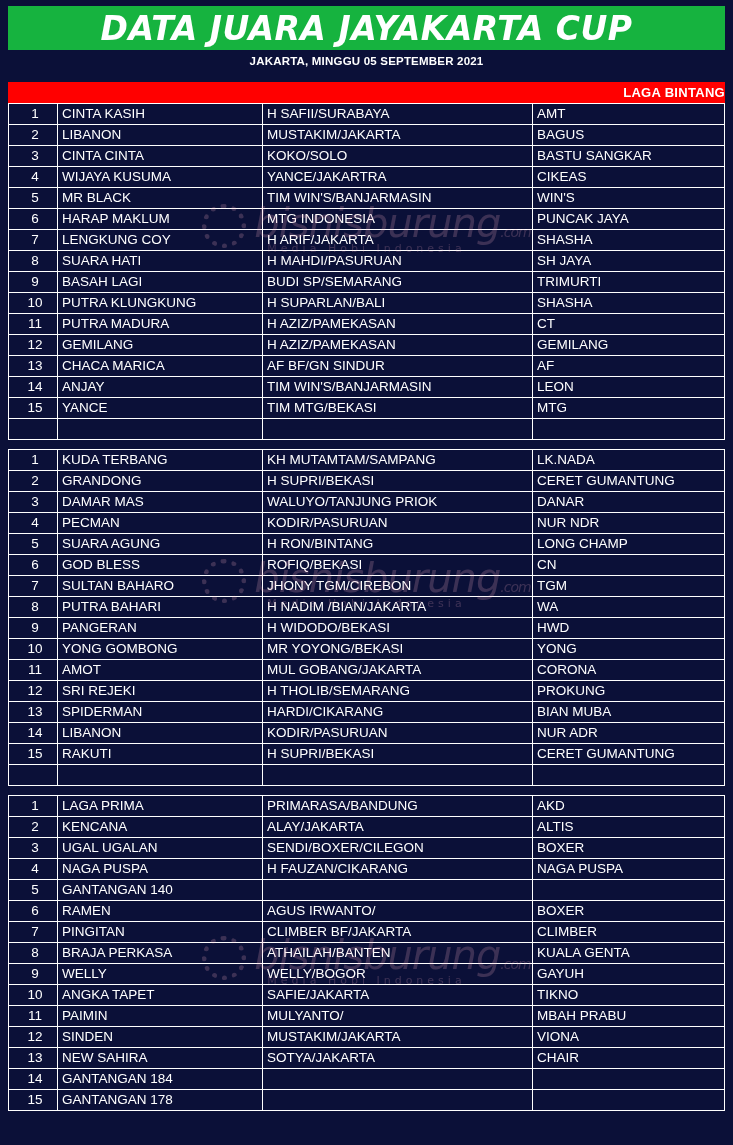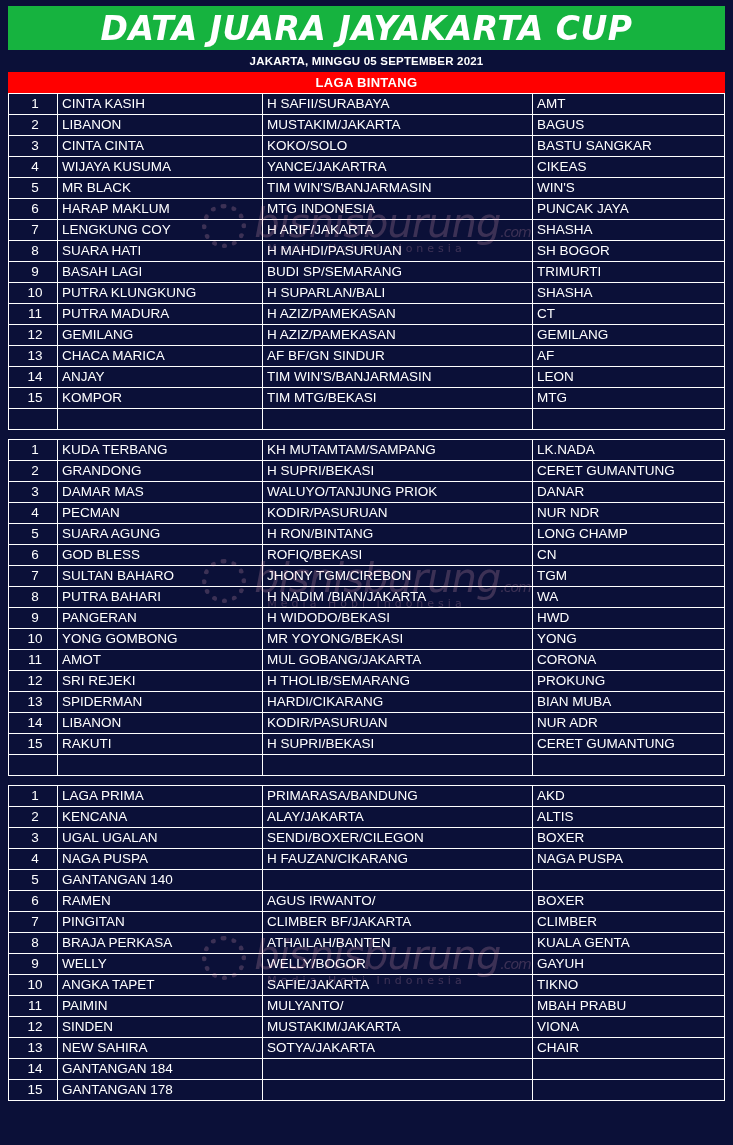--- a/index.html
+++ b/index.html
@@ -34,27 +34,27 @@
     font-style: italic;
     letter-spacing: 0.5px;
     font-family: "DejaVu Sans", sans-serif;
     white-space: nowrap;
   }
   .subtitle {
     text-align: center;
     color: #ffffff;
     font-size: 11.5px;
     font-weight: bold;
-    padding: 3px 0 5px 0;
+    padding: 3px 0 15px 0;
     letter-spacing: 0.2px;
   }
   .section-header {
     background: #ff0000;
     color: #ffffff;
-    text-align: center;
+    text-align: right;
     font-size: 13px;
     font-weight: bold;
     padding: 3px 0 3px 0;
     letter-spacing: 0.3px;
   }
   table.grid {
     width: 100%;
     border-collapse: collapse;
     table-layout: fixed;
   }
@@ -185,21 +185,21 @@
       <tr>
           <td class="col-no">7</td>
           <td class="col-name">LENGKUNG COY</td>
           <td class="col-owner">H ARIF/JAKARTA</td>
           <td class="col-team">SHASHA</td>
         </tr>
       <tr>
           <td class="col-no">8</td>
           <td class="col-name">SUARA HATI</td>
           <td class="col-owner">H MAHDI/PASURUAN</td>
-          <td class="col-team"> SH BOGOR</td>
+          <td class="col-team"> SH JAYA</td>
         </tr>
       <tr>
           <td class="col-no">9</td>
           <td class="col-name">BASAH LAGI</td>
           <td class="col-owner">BUDI SP/SEMARANG</td>
           <td class="col-team">TRIMURTI</td>
         </tr>
       <tr>
           <td class="col-no">10</td>
           <td class="col-name">PUTRA KLUNGKUNG</td>
@@ -225,21 +225,21 @@
           <td class="col-team">AF</td>
         </tr>
       <tr>
           <td class="col-no">14</td>
           <td class="col-name">ANJAY</td>
           <td class="col-owner">TIM WIN'S/BANJARMASIN</td>
           <td class="col-team">LEON</td>
         </tr>
       <tr>
           <td class="col-no">15</td>
-          <td class="col-name">KOMPOR</td>
+          <td class="col-name">YANCE</td>
           <td class="col-owner">TIM MTG/BEKASI</td>
           <td class="col-team"> MTG</td>
         </tr>
       <tr class="spacer-row">
           <td class="col-no"></td>
           <td class="col-name"></td>
           <td class="col-owner"></td>
           <td class="col-team"></td>
         </tr>
     </tbody>

